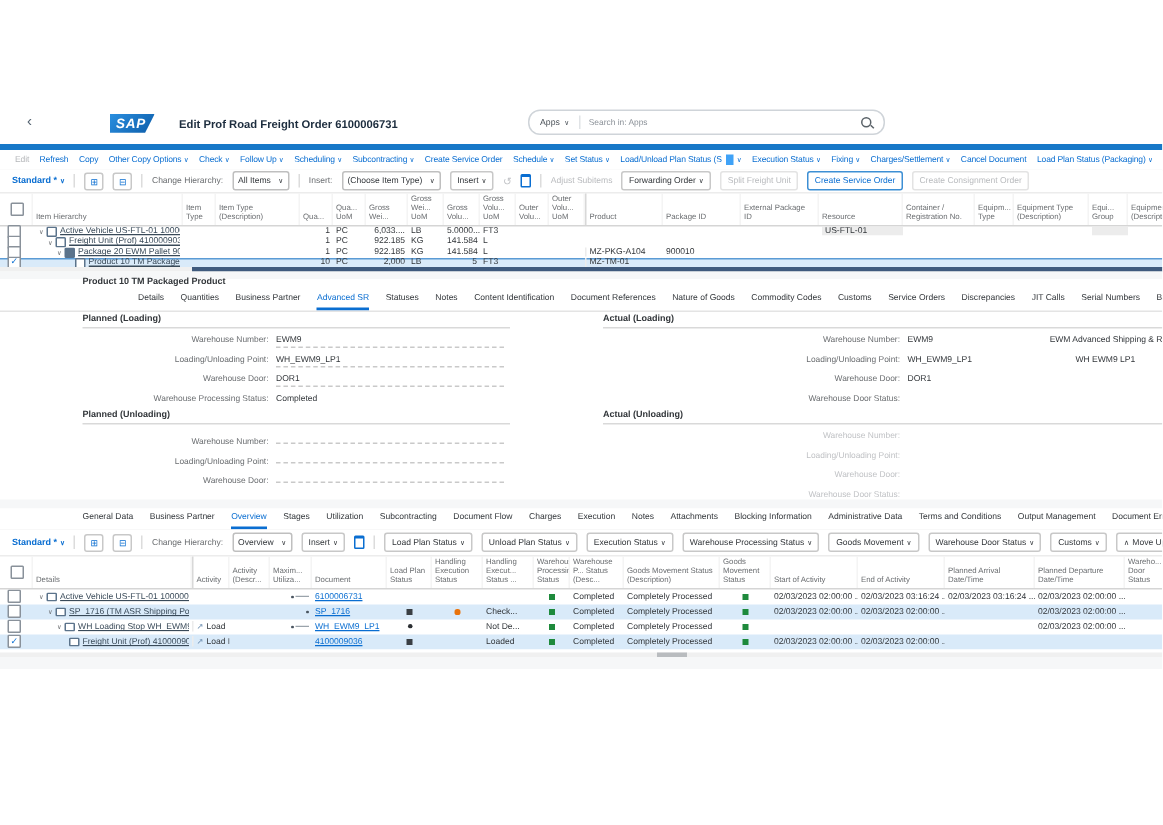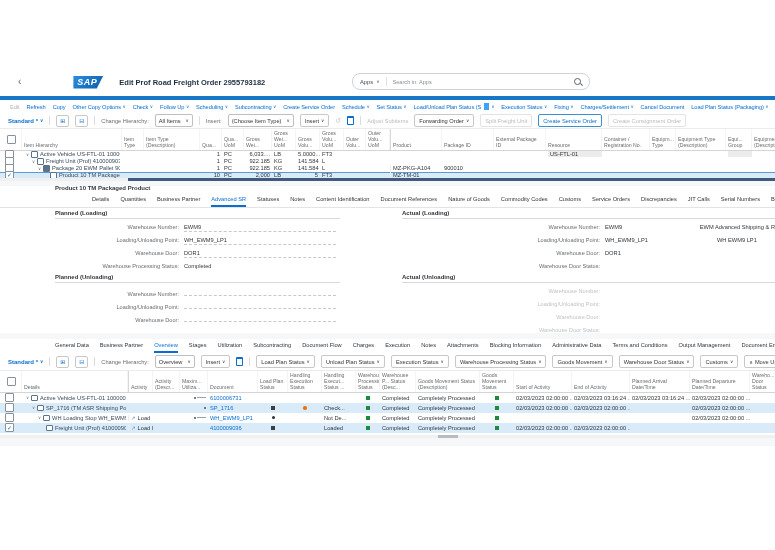--- a/index.html
+++ b/index.html
@@ -108,21 +108,21 @@
   .f-extra{font-size:5.7px;color:#32363a;margin-left:12px;white-space:nowrap;}
 </style>
 </head>
 <body>
 
 <div class="page">
 
   <div class="abs shell">
     <span class="back">‹</span>
     <span class="saplogo">SAP</span>
-    <span class="shelltitle">Edit Prof Road Freight Order 2955793182</span>
+    <span class="shelltitle">Edit Prof Road Freight Order 6100006731</span>
     <div class="searchpill">
       <span class="apps">
         <span>Apps</span>
           <span class="chev">∨</span>
       </span>
       <span class="div"></span>
       <span class="ph">Search in: Apps</span>
       <span class="mag"></span>
     </div>
   </div>

